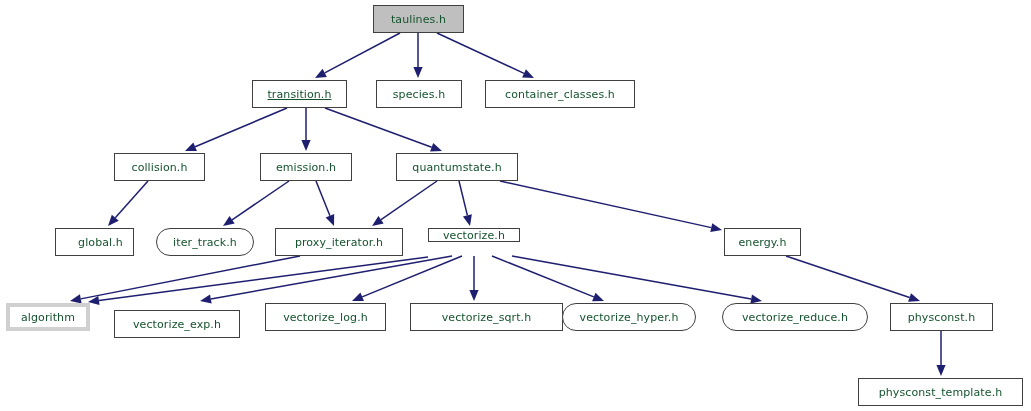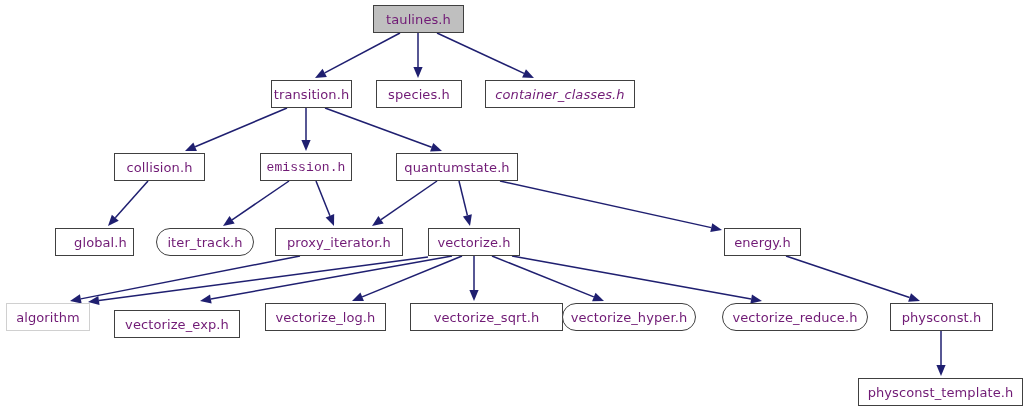--- a/index.html
+++ b/index.html
@@ -24,32 +24,32 @@
     pointer-events: none;
   }
   .gnode {
     position: absolute;
     box-sizing: border-box;
     background: #ffffff;
     border: 1px solid #404040;
     display: flex;
     align-items: center;
     justify-content: center;
-    color: #701a75;
-    font-size: 13px;
+    color: #14532d;
+    font-size: 11px;
     line-height: 1;
     white-space: nowrap;
     letter-spacing: 0.1px;
   }
   .gnode.root {
     background: #bfbfbf;
     border: 1px solid #404040;
   }
   .gnode.ext {
-    border: 1px solid #fca5a5;
+    border: 4px solid #fca5a5;
     background: #ffffff;
     text-align: right;
   }
   .gnode .label {
     display: block;
     padding: 0 6px;
   }
 </style>
 </head>
 <body>
@@ -96,48 +96,48 @@
       <polygon points="762,301 750.3590796440392,303.57856030881106 751.9888872285396,294.5240737282531" fill="#1f1f70"></polygon>
       <line x1="786" y1="256" x2="909.5722917069361" y2="297.49815766277703" stroke="#1f1f70" stroke-width="1.5"></line>
       <polygon points="920,301 908.1078849113701,301.8588356762401 911.0366985025021,293.13747964931395" fill="#1f1f70"></polygon>
       <line x1="941" y1="331" x2="941" y2="365" stroke="#1f1f70" stroke-width="1.5"></line>
       <polygon points="941,376 936.4,365 945.6,365" fill="#1f1f70"></polygon>
     </svg>
   <div id="node-layer">
       <div class="gnode root" style="left: 373px; top: 5px; width: 91px; height: 28px; border-color: rgb(64, 64, 64); background: rgb(191, 191, 191);">
         <span class="label">taulines.h</span>
       </div>
-      <div class="gnode" style="left: 271px; top: 80px; width: 81px; height: 28px; border-color: rgb(64, 64, 64);">
+      <div class="gnode" style="left: 252px; top: 80px; width: 95px; height: 28px; border-color: rgb(64, 64, 64); text-decoration: underline;">
         <span class="label">transition.h</span>
       </div>
       <div class="gnode" style="left: 376px; top: 80px; width: 86px; height: 28px; border-color: rgb(64, 64, 64);">
         <span class="label">species.h</span>
       </div>
-      <div class="gnode" style="left: 485px; top: 80px; width: 150px; height: 28px; border-color: rgb(64, 64, 64); font-style: italic;">
+      <div class="gnode" style="left: 485px; top: 80px; width: 150px; height: 28px; border-color: rgb(64, 64, 64);">
         <span class="label">container_classes.h</span>
       </div>
       <div class="gnode" style="left: 114px; top: 153px; width: 91px; height: 28px; border-color: rgb(64, 64, 64);">
         <span class="label">collision.h</span>
       </div>
-      <div class="gnode" style="left: 260px; top: 153px; width: 92px; height: 28px; border-color: rgb(64, 64, 64); font-family: Liberation Mono, monospace;">
+      <div class="gnode" style="left: 260px; top: 153px; width: 92px; height: 28px; border-color: rgb(64, 64, 64);">
         <span class="label">emission.h</span>
       </div>
       <div class="gnode" style="left: 396px; top: 153px; width: 122px; height: 28px; border-color: rgb(64, 64, 64);">
         <span class="label">quantumstate.h</span>
       </div>
       <div class="gnode" style="left: 55px; top: 228px; width: 79px; height: 28px; border-color: rgb(64, 64, 64); padding-left: 12px;">
         <span class="label">global.h</span>
       </div>
       <div class="gnode" style="left: 156px; top: 228px; width: 98px; height: 28px; border-color: rgb(64, 64, 64); border-radius: 14px;">
         <span class="label">iter_track.h</span>
       </div>
       <div class="gnode" style="left: 275px; top: 228px; width: 128px; height: 28px; border-color: rgb(64, 64, 64);">
         <span class="label">proxy_iterator.h</span>
       </div>
-      <div class="gnode" style="left: 428px; top: 228px; width: 92px; height: 28px; border-color: rgb(64, 64, 64); text-align: center;">
+      <div class="gnode" style="left: 428px; top: 228px; width: 92px; height: 14px; border-color: rgb(64, 64, 64); text-align: center;">
         <span class="label">vectorize.h</span>
       </div>
       <div class="gnode" style="left: 724px; top: 228px; width: 77px; height: 28px; border-color: rgb(64, 64, 64);">
         <span class="label">energy.h</span>
       </div>
       <div class="gnode ext" style="left: 6px; top: 303px; width: 84px; height: 28px; border-color: rgb(208, 208, 208);">
         <span class="label">algorithm</span>
       </div>
       <div class="gnode" style="left: 114px; top: 310px; width: 126px; height: 28px; border-color: rgb(64, 64, 64);">
         <span class="label">vectorize_exp.h</span>

